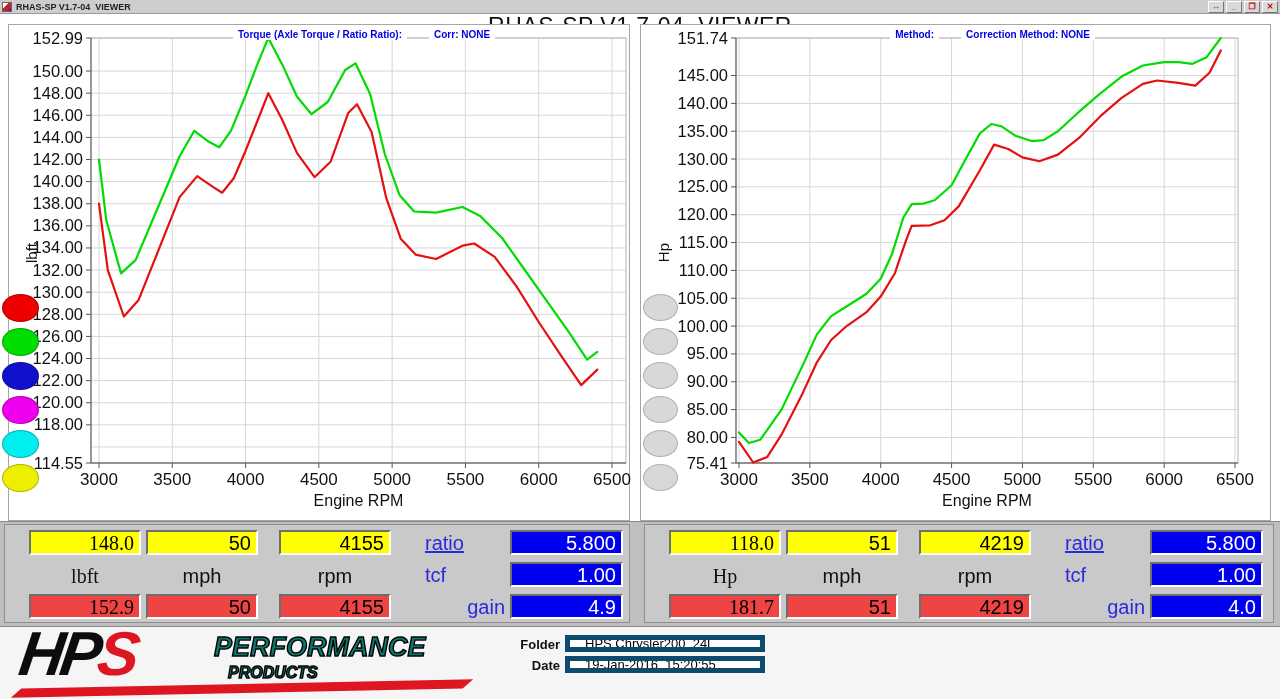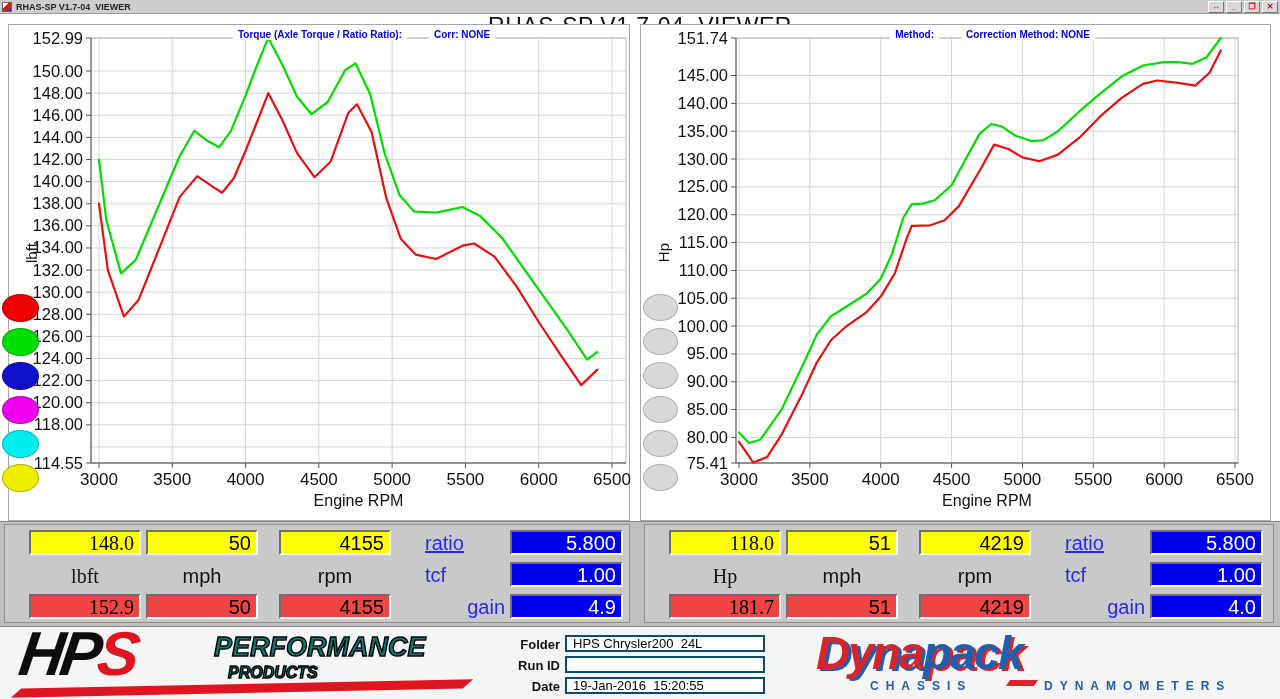--- a/index.html
+++ b/index.html
@@ -72,21 +72,21 @@
   .hps-line1 { position: absolute; left: 202px; top: 5px; font-size: 27px; }
   .hps-line2 { position: absolute; left: 216px; top: 37px; font-size: 16px; }
   .outline-txt { font-style: italic; font-weight: 800; color: #0f766e;
     -webkit-text-stroke: 1.4px #000; letter-spacing: 0px; white-space: pre; }
 
   .run-form { position: absolute; left: 498px; top: 8px; }
   .form-row { display: flex; align-items: flex-end; margin-bottom: 4px; }
   .form-label { width: 62px; text-align: right; font-size: 13px; font-weight: bold;
     color: #111; margin-right: 5px; white-space: pre; }
   .form-input { width: 200px; height: 17px; font-size: 13px; font-family: "Liberation Sans", sans-serif;
-    border: 2px solid #0c4a6e; background: #fff; padding: 0 6px; white-space: pre; }
+    border: 5px solid #0c4a6e; background: #fff; padding: 0 15px; white-space: pre; }
 
   .dynapack-logo { position: absolute; left: 812px; top: 0; width: 460px; height: 73px; }
   .dyna-word { position: absolute; left: 4px; top: 2px; font-size: 47px; font-weight: 900;
     font-style: italic; letter-spacing: -2px; line-height: 47px; white-space: pre; }
   .dyna-red  { color: #d6252b; text-shadow: 3px 2px 0 #1e5fae; }
   .dyna-blue { color: #1e5fae; text-shadow: 3px 2px 0 #d6252b; }
   .dyna-sub { position: absolute; top: 52px; font-size: 12px; font-weight: bold;
     color: #1e5fae; letter-spacing: 7px; white-space: pre; }
   .dyna-sub-left { left: 58px; } .dyna-sub-right { left: 232px; }
   .dyna-slash { position: absolute; left: 196px; top: 53px; width: 28px; height: 6px;
@@ -355,28 +355,18 @@
     <div class="hps-line1 outline-txt">PERFORMANCE</div>
     <div class="hps-line2 outline-txt">PRODUCTS</div>
   </div>
 
   <div class="run-form">
     <div class="form-row">
       <span class="form-label">Folder</span>
       <input class="form-input" value="HPS Chrysler200_24L" style="">
     </div>
     <div class="form-row">
-      <span class="form-label">Run ID</span>
-      <input class="form-input" value="" style="">
-    </div>
-    <div class="form-row">
       <span class="form-label">Date</span>
       <input class="form-input" value="19-Jan-2016  15:20:55" style="">
     </div>
   </div>
 
-  <div class="dynapack-logo">
-    <div class="dyna-word"><span class="dyna-red">Dyna</span><span class="dyna-blue">pack</span></div>
-    <div class="dyna-sub dyna-sub-left">CHASSIS</div>
-    <div class="dyna-slash"></div>
-    <div class="dyna-sub dyna-sub-right">DYNAMOMETERS</div>
-  </div>
 </div>
 
 </body></html>

